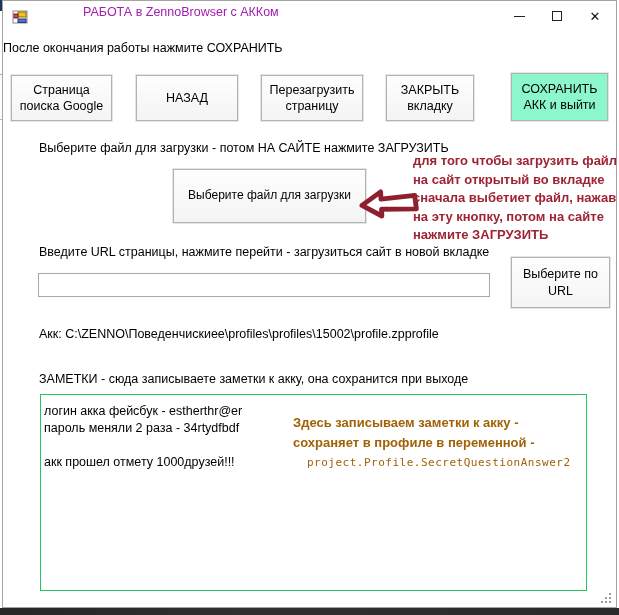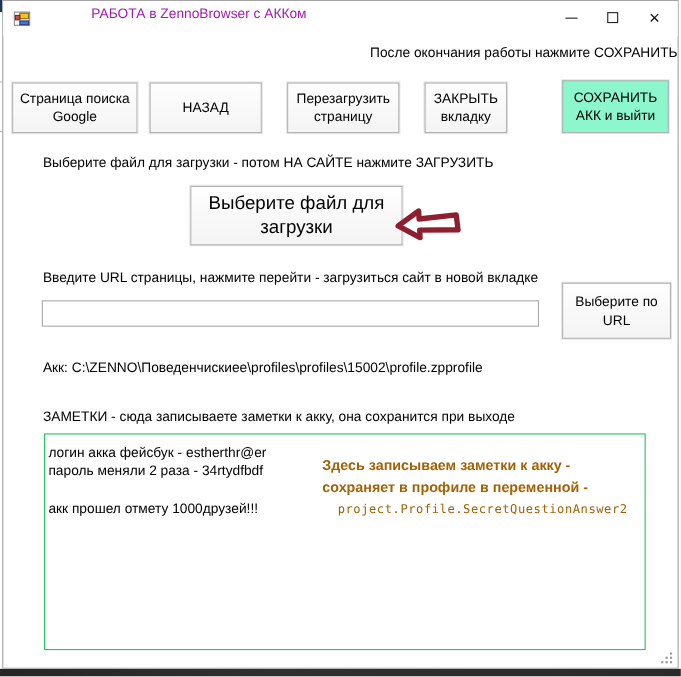--- a/index.html
+++ b/index.html
@@ -25,37 +25,37 @@
 
   .titlebar { position:absolute; left:0; top:0; width:100%; height:32px; background:#fff; }
   .app-icon { position:absolute; left:9px; top:8px; width:16px; height:16px; }
   .title-text { position:absolute; left:32px; top:4px; font-size:12.5px; color:#a21caf; white-space:nowrap;margin-left:48px; }
   .caption-btns { position:absolute; right:2px; top:0; height:30px; display:flex; }
   .cap-btn { width:38px; height:30px; display:flex; align-items:center; justify-content:center; color:#111; }
   .glyph-min { width:11px; height:1px; background:#222; display:block; }
   .glyph-max { width:10px; height:10px; border:1px solid #222; display:block; }
   .glyph-close { font-size:13px; line-height:1; }
 
-  .center-note { position:absolute; left:0; top:40px; width:100%; text-align:right;
+  .center-note { position:absolute; left:0; top:40px; width:100%; text-align:left;
                  font-size:12.5px; color:#000; }
 
   .btn { position:absolute; background:linear-gradient(#fefefe,#f4f4f4);
          border:1px solid #b2b2b2; box-shadow:0 0 0 1px #e6e6e6;
          font-family:"Liberation Sans", sans-serif; font-size:12.5px; color:#000;
          display:flex; align-items:center; justify-content:center; text-align:center;
          line-height:1.3; padding:2px 6px; cursor:default; }
-  #btn-google { left:8px;  width:114px; top:74px; height:46px; }
+  #btn-google { left:8px;  width:101px; top:74px; height:46px; }
   #btn-back   { left:133px; width:102px; top:74px; height:46px; }
   #btn-reload { left:258px; width:102px; top:74px; height:46px; }
-  #btn-close-tab { left:383px; width:75px; top:74px; height:46px; }
+  #btn-close-tab { left:383px; width:88px; top:74px; height:46px; }
   #btn-save { left:508px; width:97px; top:72px; height:48px; }
 
   .label { position:absolute; font-size:12.5px; color:#000; white-space:nowrap; }
 
-  #btn-choose-file { left:170px; top:168px; width:193px; height:54px; font-size:17px; }
+  #btn-choose-file { left:170px; top:168px; width:193px; height:54px; font-size:12px; }
 
   .red-arrow { position:absolute; left:356px; top:186px; width:60px; height:34px; transform:rotate(-3deg); }
 
   .annotation { position:absolute; left:410px; top:151px; width:205px;
                 font-size:13px; line-height:18.5px; font-weight:bold; }
   .annotation div { white-space:nowrap; }
 
   #url-input { position:absolute; left:35px; top:272px; width:452px; height:24px;
                border:1px solid #a9a9a9; background:#fff; font-size:13px; padding:2px 4px;
                font-family:"Liberation Sans", sans-serif; }
@@ -111,20 +111,27 @@
     <button class="btn" id="btn-close-tab">ЗАКРЫТЬ вкладку</button>
     <button class="btn" id="btn-save" style="background:#8cf6cc;">СОХРАНИТЬ АКК и выйти</button>
 
     <div class="label" style="left:36px; top:140px;">Выберите файл для загрузки - потом НА САЙТЕ нажмите ЗАГРУЗИТЬ</div>
     <button class="btn" id="btn-choose-file">Выберите файл для загрузки</button>
 
     <svg class="red-arrow" viewBox="0 0 62 34">
       <path d="M3 17 L23 4 L23 11.5 L58 9.5 L59 23.5 L23 22 L23 29 Z" fill="#ffffff" stroke="#8e1f2f" stroke-width="5" stroke-linejoin="round"></path>
     </svg>
 
+    <div class="annotation" style="color:#9e2433;">
+      <div>для того чтобы загрузить файл</div>
+      <div>на сайт открытый во вкладке</div>
+      <div>сначала выбетиет файл, нажав</div>
+      <div>на эту кнопку, потом на сайте</div>
+      <div>нажмите ЗАГРУЗИТЬ</div>
+    </div>
 
     <div class="label" style="left:36px; top:244px;">Введите URL страницы, нажмите перейти - загрузиться сайт в новой вкладке</div>
     <input id="url-input" type="text" value="" style="">
     <button class="btn" id="btn-go-url">Выберите по URL</button>
 
     <div class="label" style="left:36px; top:326px;">Акк: C:\ZENNO\Поведенчискиее\profiles\profiles\15002\profile.zpprofile</div>
 
     <div class="label" style="left:36px; top:371px;">ЗАМЕТКИ - сюда записываете заметки к акку, она сохранится при выходе</div>
     <textarea id="notes-area" spellcheck="false" style="">логин акка фейсбук - estherthr@er
 пароль меняли 2 раза - 34rtydfbdf

